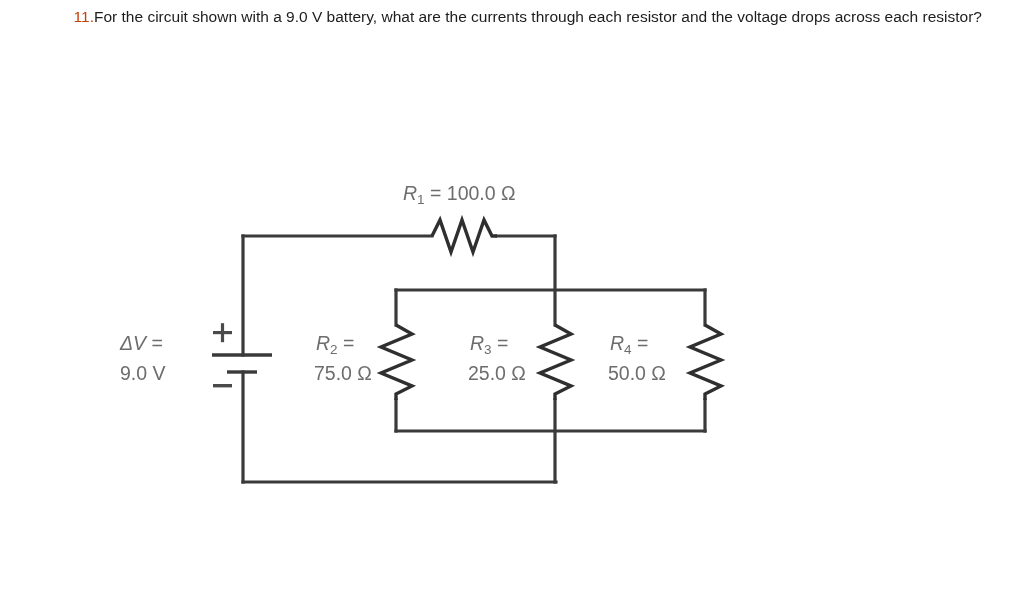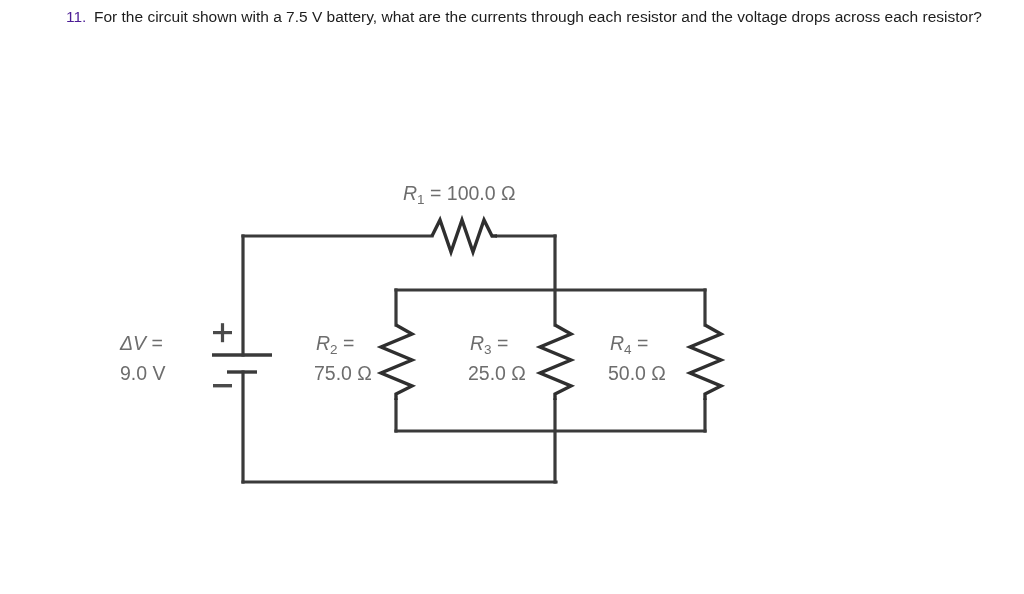--- a/index.html
+++ b/index.html
@@ -25,22 +25,22 @@
   }
   .q-row {
     display: flex;
     align-items: flex-start;
   }
   .q-number {
     width: 34px;
     flex: 0 0 34px;
     font-size: 15.5px;
     line-height: 21px;
-    color: #4c1d95;
-    text-align: left;
+    color: #c2410c;
+    text-align: right;
     padding-left: 6px;
     box-sizing: border-box;
   }
   .q-text {
     flex: 1 1 auto;
     font-size: 15.5px;
     line-height: 21px;
     color: #1d1d1d;
   }
 
@@ -90,21 +90,21 @@
   .lbl-sub {
     font-size: 13.5px;
   }
 </style>
 </head>
 <body>
 
 <div id="question-block">
   <div class="q-row">
     <div class="q-number">11.</div>
-    <div class="q-text">For the circuit shown with a 7.5 V battery, what are the currents through each resistor and the voltage drops across each resistor?</div>
+    <div class="q-text">For the circuit shown with a 9.0 V battery, what are the currents through each resistor and the voltage drops across each resistor?</div>
   </div>
 </div>
 
 <div id="circuit-figure">
   <svg id="circuit-svg" viewBox="0 0 1024 594" xmlns="http://www.w3.org/2000/svg">
 
     <path class="wire" d="M 243 236 L 432 236"></path>
 
     <path class="wire" d="M 497 236 L 555 236"></path>
 

